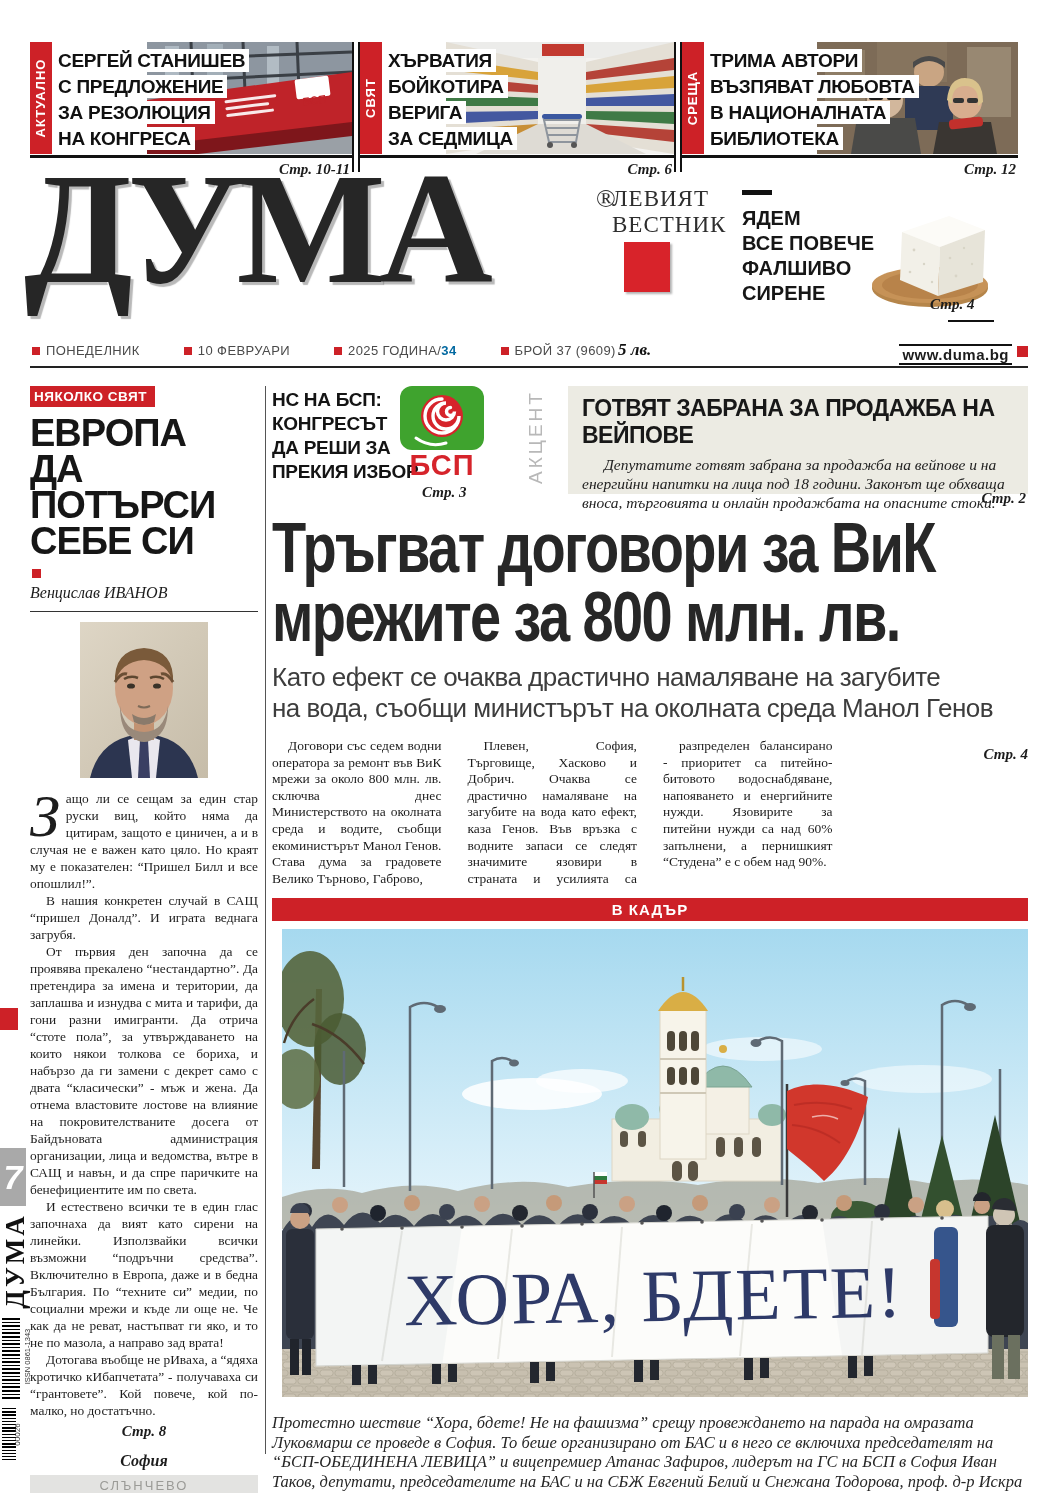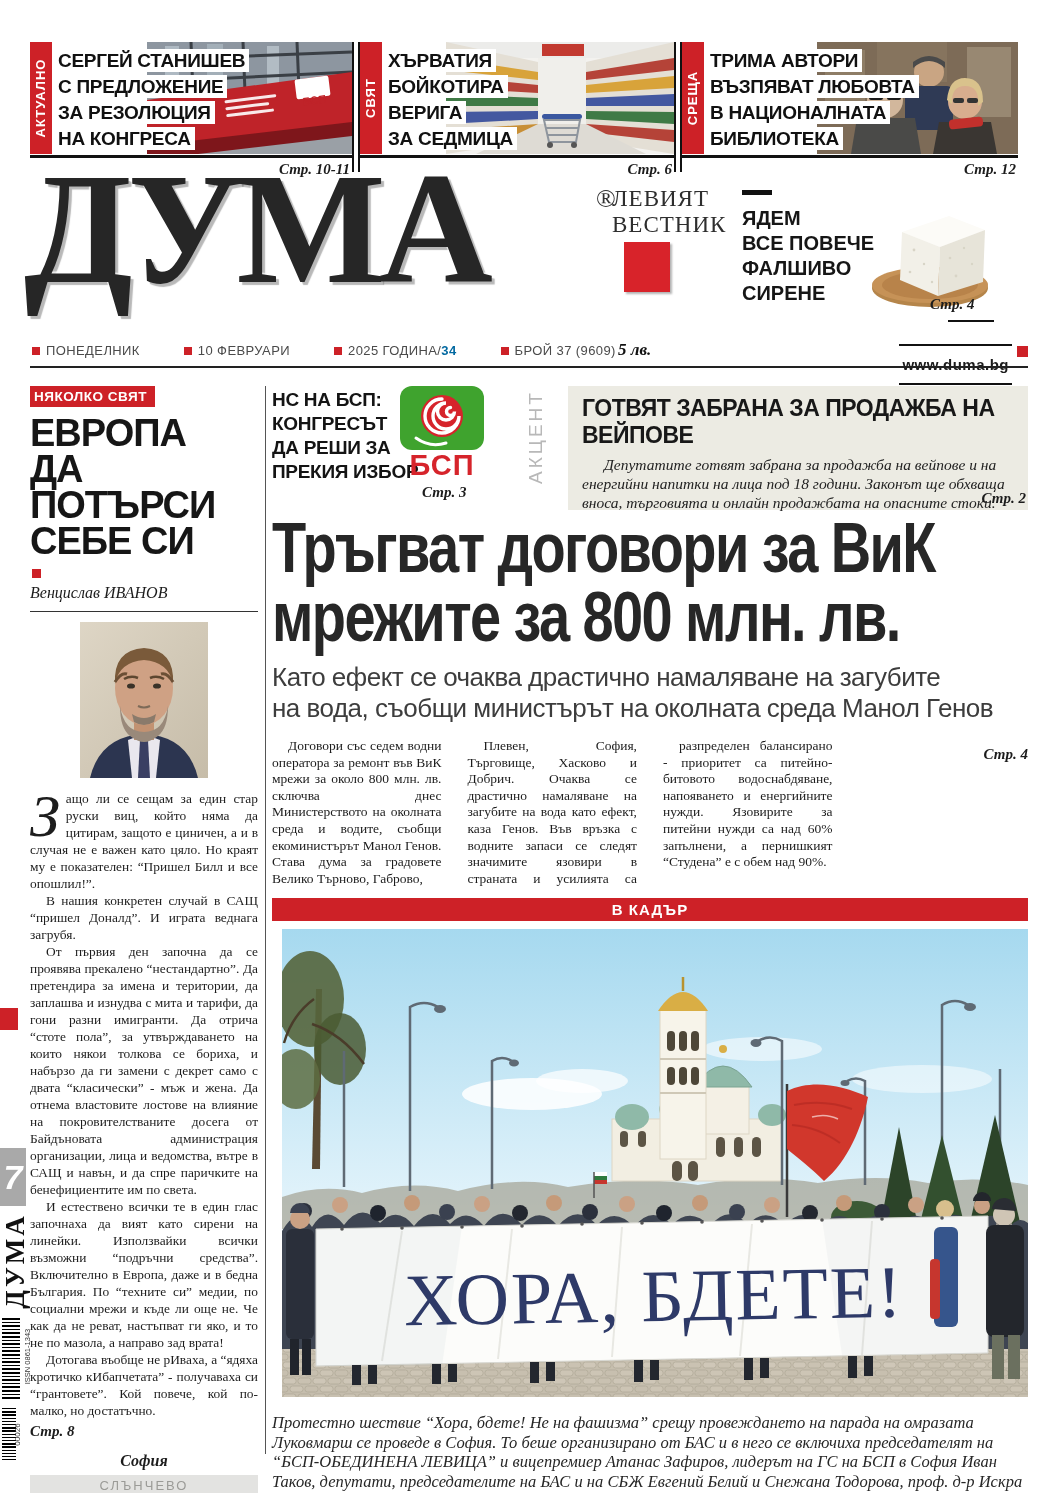--- a/index.html
+++ b/index.html
@@ -33,38 +33,38 @@
   #cheese-title{position:absolute;left:712px;top:30px;font-family:"Liberation Sans",sans-serif;font-weight:bold;
      font-size:20px;line-height:25px;color:#161616;}
   #cheese-photo{position:absolute;left:822px;top:14px;}
   #cheese-page{position:absolute;left:900px;top:120px;font-style:italic;font-weight:bold;font-size:15px;}
   #cheese-page-rule{position:absolute;left:918px;top:144px;width:46px;border-top:2px solid #111;}
   #dateline{position:absolute;left:2px;top:167px;display:flex;gap:44px;font-family:"Liberation Sans",sans-serif;
      font-size:13px;color:#4a4a4a;letter-spacing:.4px;align-items:center;}
   .dsq{display:inline-block;width:8px;height:8px;background:#cd2127;margin-right:6px;}
   #price{position:absolute;left:588px;top:164px;font-style:italic;font-weight:bold;font-size:17px;color:#111;}
   #site{position:absolute;right:16px;top:168px;font-family:"Liberation Sans",sans-serif;font-weight:bold;font-size:15px;
-     border-top:2px solid #111;border-bottom:2px solid #111;padding:10px 3px;letter-spacing:.5px;}
+     border-top:2px solid #111;border-bottom:2px solid #111;padding:0 3px;letter-spacing:.5px;}
   #site-sq{position:absolute;right:0;top:170px;width:11px;height:11px;background:#cd2127;}
   #mast-rule{position:absolute;left:0px;top:190px;width:998px;border-top:2px solid #222;}
   
   #leftcol{position:absolute;left:30px;top:386px;width:228px;}
   #op-label{display:inline-block;background:#cd2127;color:#fff;font-family:"Liberation Sans",sans-serif;
      font-weight:bold;font-size:13.5px;padding:3px 8px 3px 4px;letter-spacing:.5px;}
   #op-title{margin-top:8px;font-family:"Liberation Sans",sans-serif;font-weight:bold;font-size:38px;line-height:36px;
      letter-spacing:-1px;color:#161616;}
   #op-bullet{width:9px;height:9px;background:#cd2127;margin:10px 0 0 2px;}
   #op-author{margin-top:6px;font-style:italic;font-size:16px;}
   #op-rule{margin-top:9px;border-top:1.5px solid #333;}
   #op-photo{margin:10px 0 0 50px;}
   #op-body{margin-top:8px;font-size:13.4px;line-height:17px;text-align:justify;color:#1d1d1d;}
   #op-body p{margin:0;text-indent:16px;}
   #op-body p.first{text-indent:0;}
   #op-drop{float:left;font-size:60px;line-height:44px;font-style:italic;margin:4px 6px 0 0;}
-  #op-page{margin-top:4px;text-align:left;font-style:italic;font-weight:bold;font-size:15px;}
+  #op-page{margin-top:4px;text-align:center;font-style:italic;font-weight:bold;font-size:15px;}
   #weather{margin-top:12px;}
   #w-city{text-align:center;font-style:italic;font-weight:bold;font-size:16px;}
   #w-bar{margin-top:5px;background:#e3e3e1;color:#9b9b97;text-align:center;font-family:"Liberation Sans",sans-serif;
      font-size:13px;letter-spacing:2px;padding:3px 0;}
   
   #rail-redsq{position:absolute;left:0;top:1008px;width:18px;height:22px;background:#cd2127;}
   #rail-page{position:absolute;left:0;top:1148px;width:26px;height:58px;background:#a9a9a9;color:#fff;
      font-style:italic;font-weight:bold;font-family:"Liberation Sans",sans-serif;font-size:34px;line-height:58px;text-align:center;}
   #rail-brand{position:absolute;left:-37px;top:1248px;width:100px;height:26px;transform:rotate(-90deg);
      font-weight:bold;font-size:27px;letter-spacing:3px;color:#111;text-align:center;}
@@ -81,21 +81,21 @@
   #maincol{position:absolute;left:272px;top:386px;width:756px;}
   #row1{position:relative;height:106px;}
   #bsp-title{position:absolute;left:0;top:2px;font-family:"Liberation Sans",sans-serif;font-weight:bold;
      font-size:19px;line-height:24px;letter-spacing:-0.3px;color:#141414;}
   #bsp-logo{position:absolute;left:128px;top:0;width:84px;text-align:center;}
   #bsp-logo .box{width:84px;height:64px;background:#3fa32e;border-radius:12px;position:relative;overflow:hidden;}
   #bsp-logo .name{margin-top:1px;color:#d6242b;font-family:"Liberation Sans",sans-serif;font-weight:bold;font-size:29px;line-height:29px;letter-spacing:1px;}
   #bsp-page{position:absolute;left:150px;top:98px;font-style:italic;font-weight:bold;font-size:15px;}
   #accent-label{position:absolute;left:204px;top:40px;width:120px;height:22px;transform:rotate(-90deg);
      font-family:"Liberation Sans",sans-serif;font-size:19px;letter-spacing:3px;color:#b8b8b8;text-align:center;}
-  #accent-box{position:absolute;left:296px;top:0;width:460px;height:124px;background:#ecebe3;box-sizing:border-box;padding:9px 14px;}
+  #accent-box{position:absolute;left:296px;top:0;width:460px;height:108px;background:#ecebe3;box-sizing:border-box;padding:9px 14px;}
   #accent-title{font-family:"Liberation Sans",sans-serif;font-weight:bold;font-size:23px;letter-spacing:-0.5px;color:#181818;}
   #accent-text{margin-top:6px;font-style:italic;font-size:15.5px;line-height:19px;text-indent:22px;color:#222;}
   #accent-page{position:absolute;right:2px;top:104px;font-style:italic;font-weight:bold;font-size:15px;}
   #lead-hl{margin-top:22px;width:945px;transform:scaleX(0.8);transform-origin:left top;
      font-family:"Liberation Sans",sans-serif;font-weight:bold;font-size:70px;line-height:69px;
      letter-spacing:-2px;color:#272727;}
   #lead-sub{margin-top:10px;font-family:"Liberation Sans",sans-serif;font-size:26px;line-height:31px;color:#3d3d3d;letter-spacing:-0.5px;}
   #lead-cols{margin-top:14px;display:flex;gap:26px;height:150px;overflow:hidden;}
   .lcol{flex:1;font-size:13.5px;line-height:16.6px;text-align:justify;}
   .lcol p{margin:0;text-indent:16px;}

